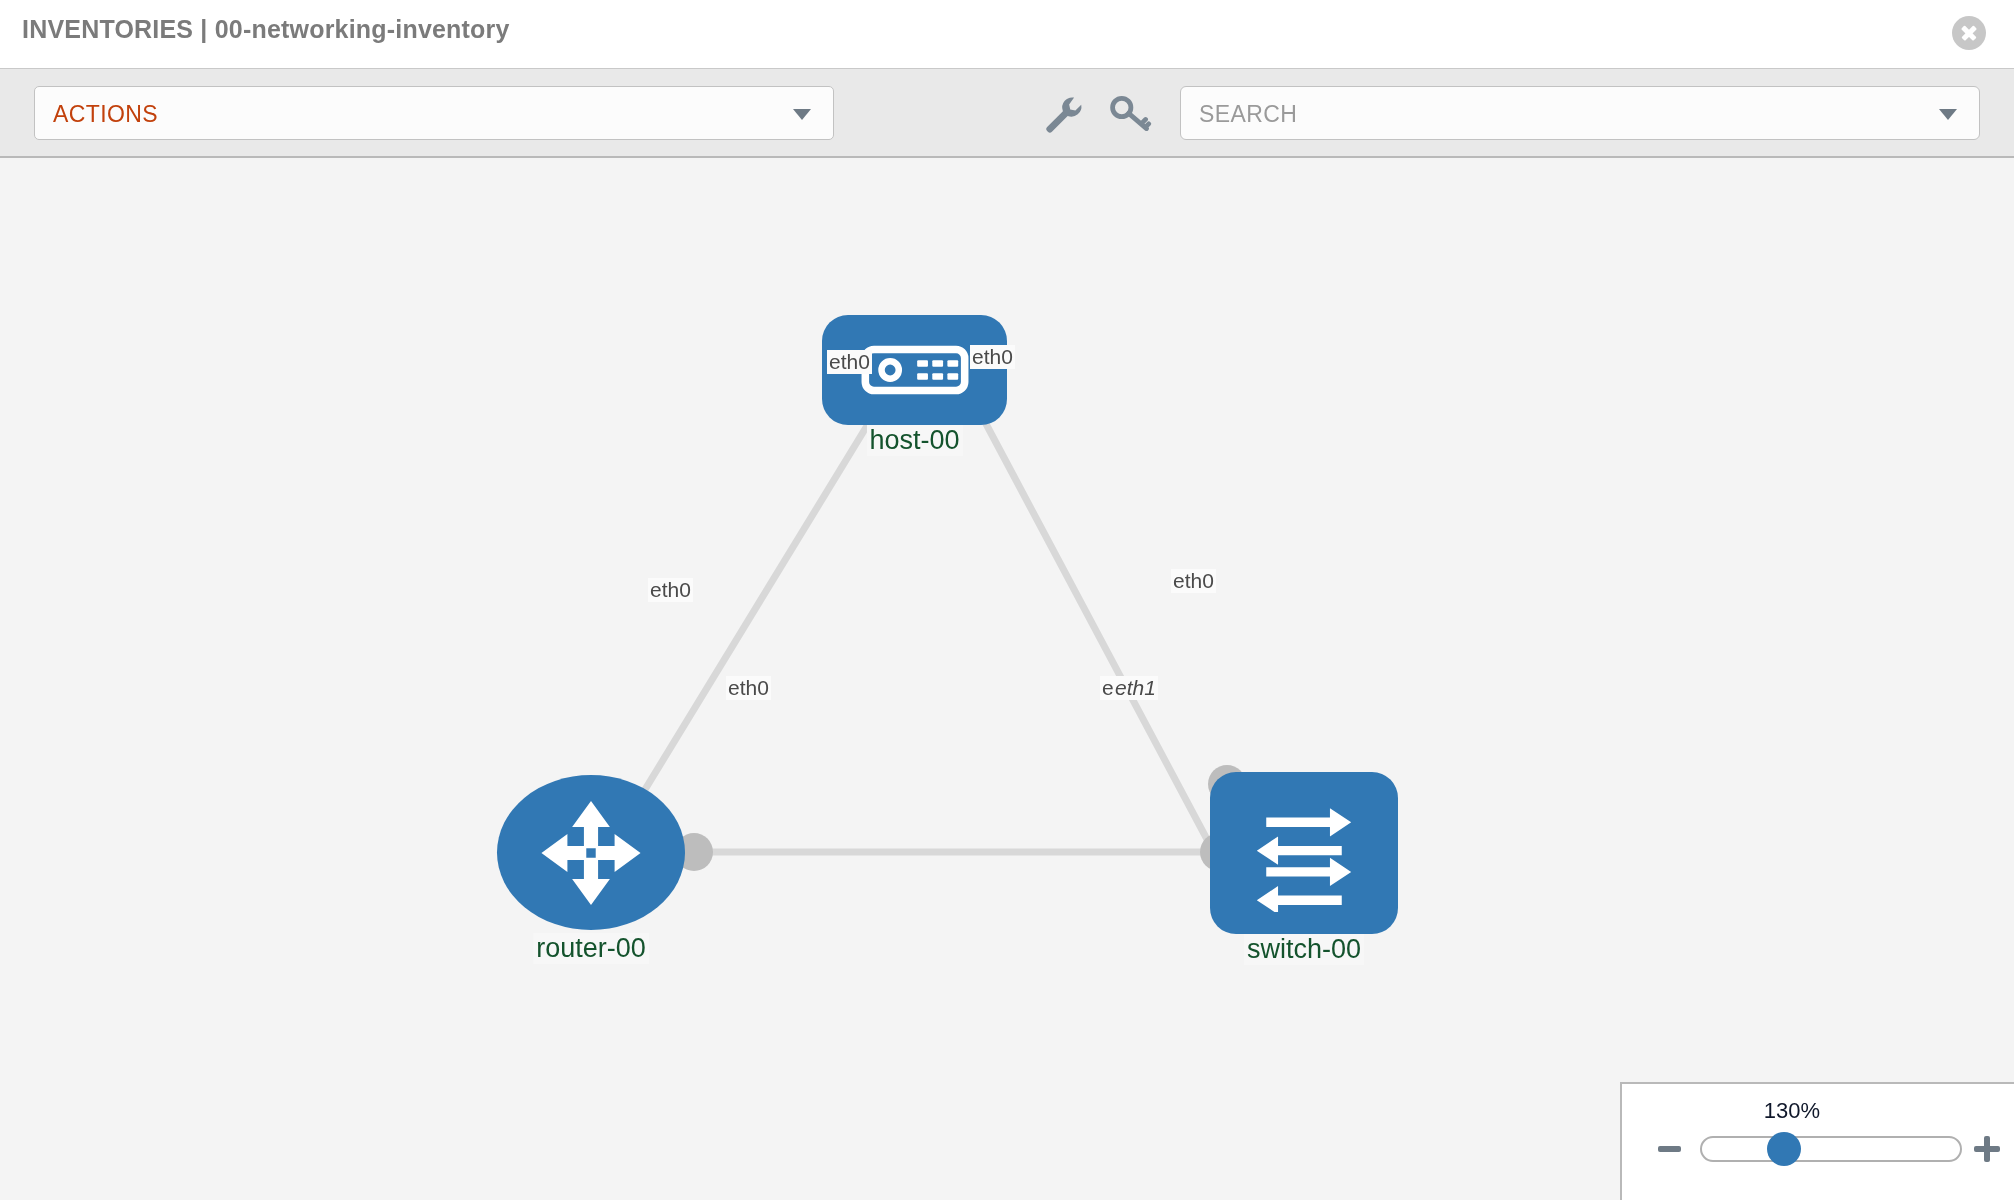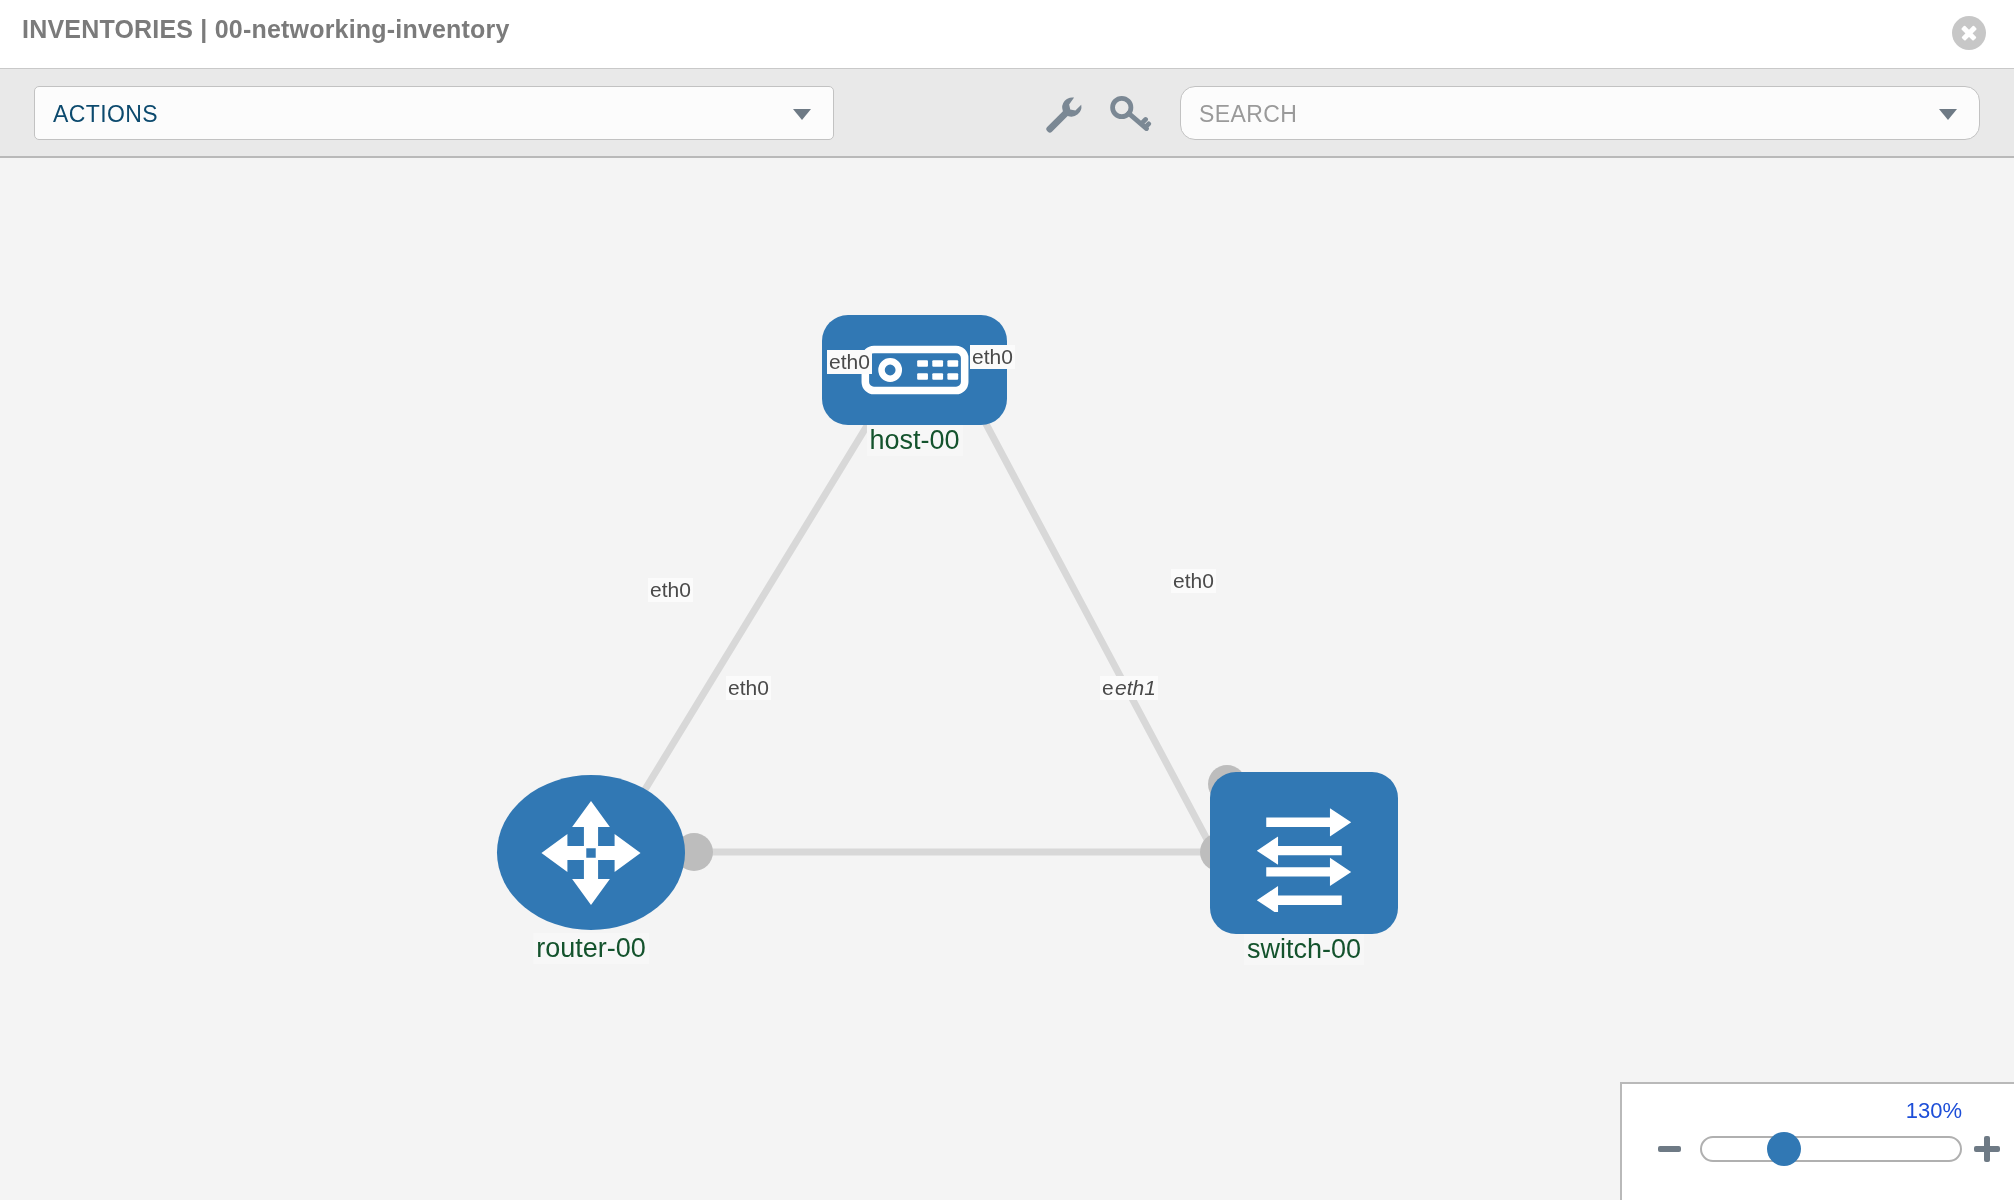--- a/index.html
+++ b/index.html
@@ -41,40 +41,40 @@
   }
   #actions-select {
     position: absolute; left: 34px; top: 17px;
     width: 800px; height: 54px;
     background: #fcfcfc;
     border: 1px solid #c2c2c2; border-radius: 5px;
     cursor: pointer;
   }
   #actions-label {
     position: absolute; left: 18px; top: 14px;
-    font-size: 23px; color: #0c4a6e; letter-spacing: 0.4px;
+    font-size: 23px; color: #c2410c; letter-spacing: 0.4px;
   }
   .caret {
     position: absolute; right: 22px; top: 50%;
     width: 0; height: 0; margin-top: -4px;
     border-left: 9px solid transparent;
     border-right: 9px solid transparent;
     border-top: 11px solid #6e7a85;
   }
   .tool-icon {
     position: absolute; top: 22px; width: 44px; height: 44px; cursor: pointer;
   }
   #wrench-icon { left: 1040px; }
   #key-icon    { left: 1108px; }
 
   #search-box {
     position: absolute; left: 1180px; top: 17px;
     width: 800px; height: 54px;
     background: #fcfcfc;
-    border: 1px solid #c2c2c2; border-radius: 15px;
+    border: 1px solid #c2c2c2; border-radius: 6px;
     cursor: text;
   }
   #search-placeholder {
     position: absolute; left: 18px; top: 14px;
     font-size: 23px; color: #9a9a9a; letter-spacing: 0.4px;
   }
 
   
   #canvas {
     position: absolute; left: 0; top: 160px;
@@ -114,21 +114,21 @@
   
   #zoom-panel {
     position: absolute; left: 1620px; top: 1082px;
     width: 394px; height: 118px;
     background: #ffffff;
     border-top: 2px solid #b9b9b9;
     border-left: 2px solid #b9b9b9;
   }
   #zoom-percent {
     position: absolute; left: 0; top: 14px; width: 340px;
-    text-align: right; font-size: 22px; color: #1d4ed8;
+    text-align: center; font-size: 22px; color: #0f172a;
   }
   #zoom-minus {
     position: absolute; left: 36px; top: 62px;
     width: 23px; height: 6px; background: #6e7a85; border-radius: 2px;
     cursor: pointer;
   }
   #zoom-slider-track {
     position: absolute; left: 78px; top: 52px;
     width: 262px; height: 26px;
     border: 2px solid #b0b0b0; border-radius: 13px; background: #ffffff;

